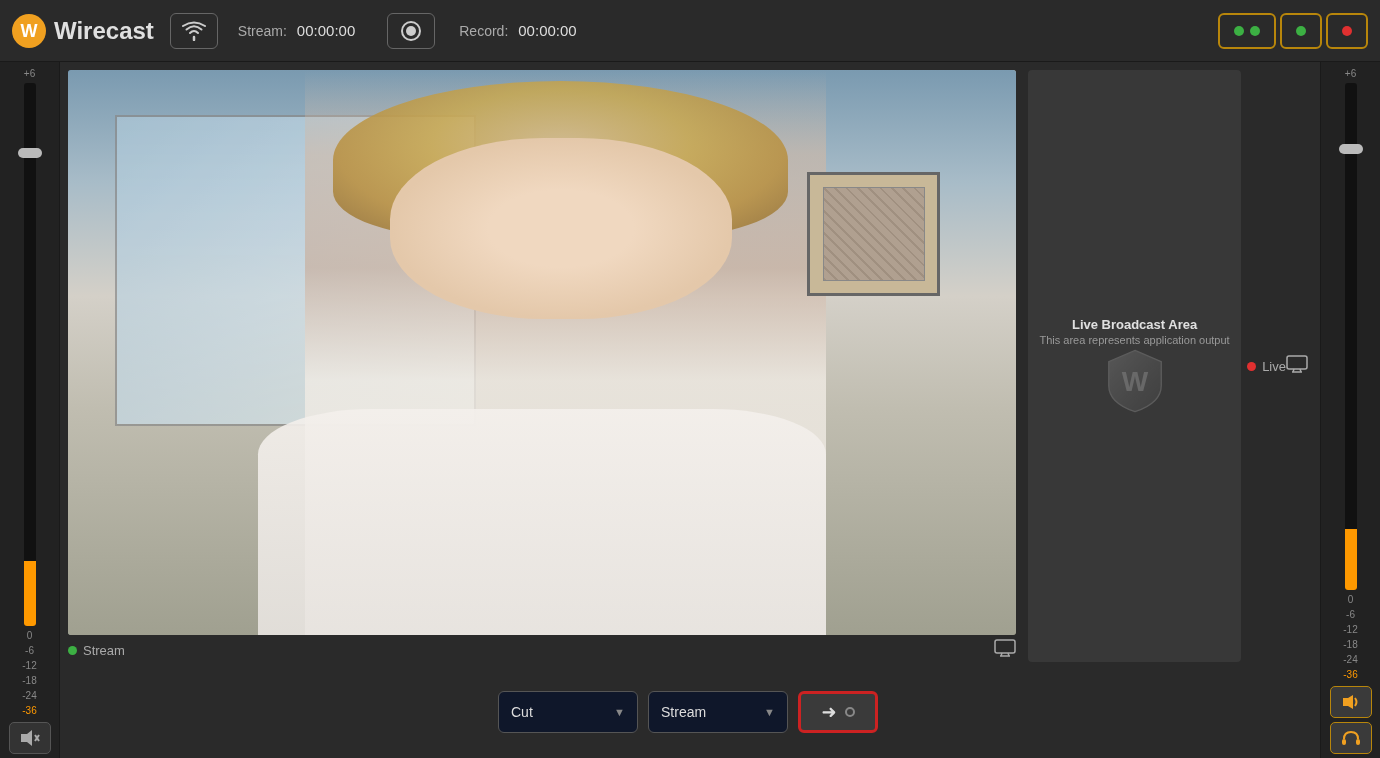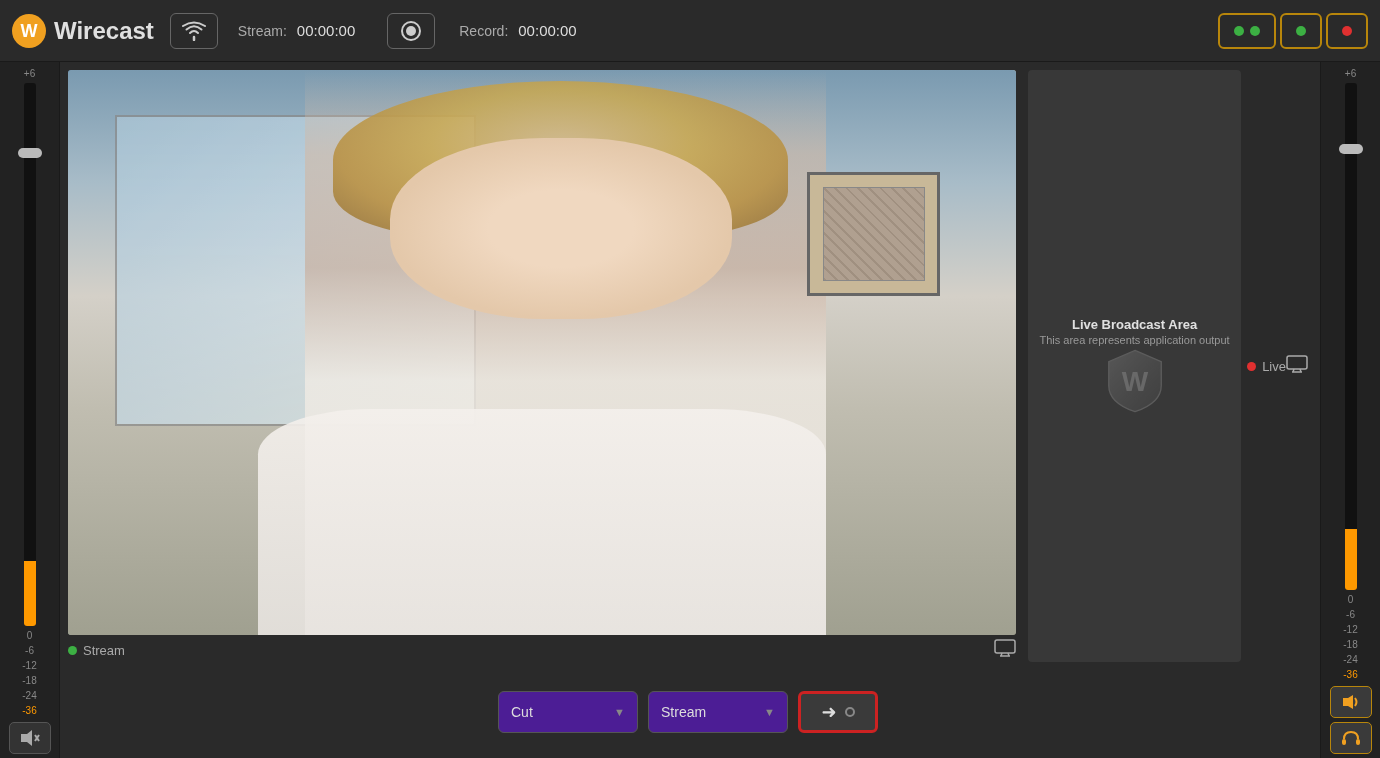--- a/index.html
+++ b/index.html
@@ -223,21 +223,21 @@
       display: flex;
       align-items: center;
       justify-content: center;
       gap: 10px;
       padding: 16px 0 12px 0;
       min-height: 80px;
     }
     .trans-dropdown {
       display: flex; align-items: center; justify-content: space-between;
       width: 140px; height: 42px;
-      background: #4c1d95;
+      background: #0f172a;
       border: 1.5px solid #555;
       border-radius: 6px;
       padding: 0 12px;
       cursor: pointer;
       font-size: 14px;
       color: #ddd;
     }
     .trans-dropdown .arrow {
       font-size: 11px; color: #888;
     }

